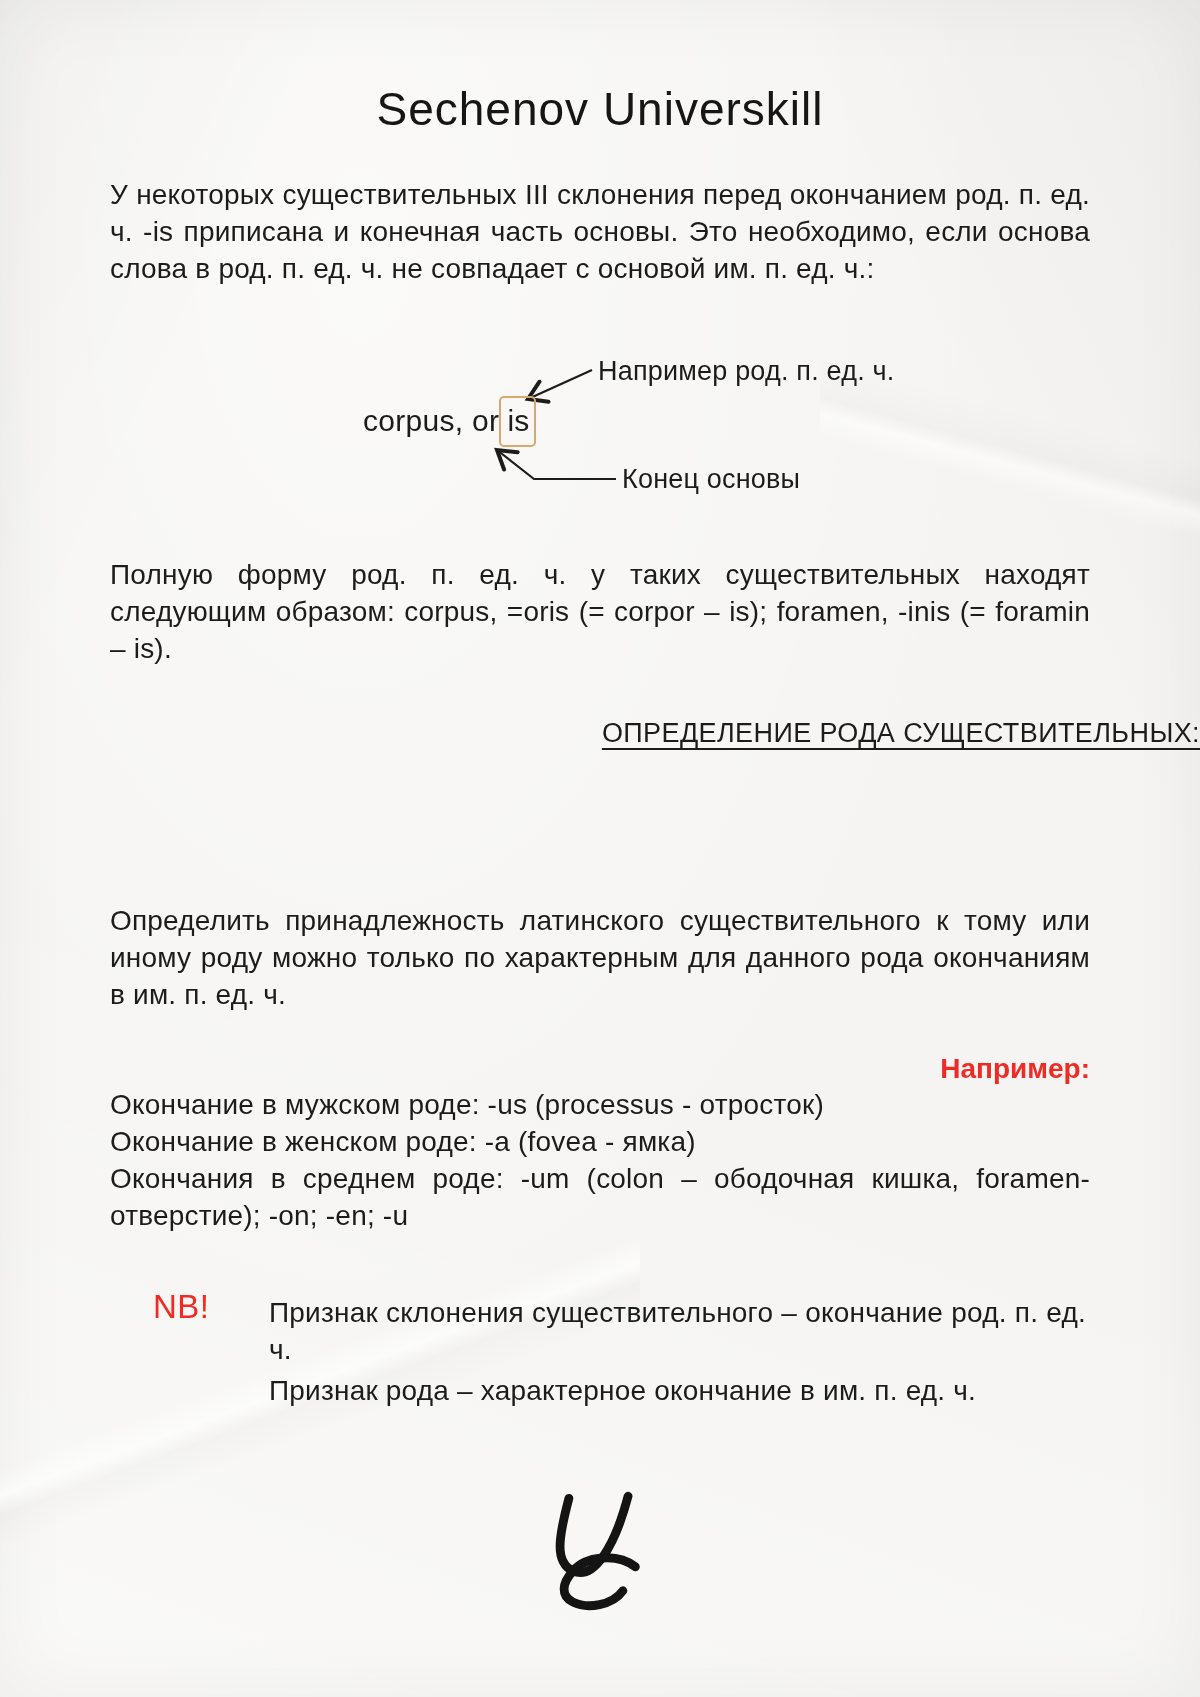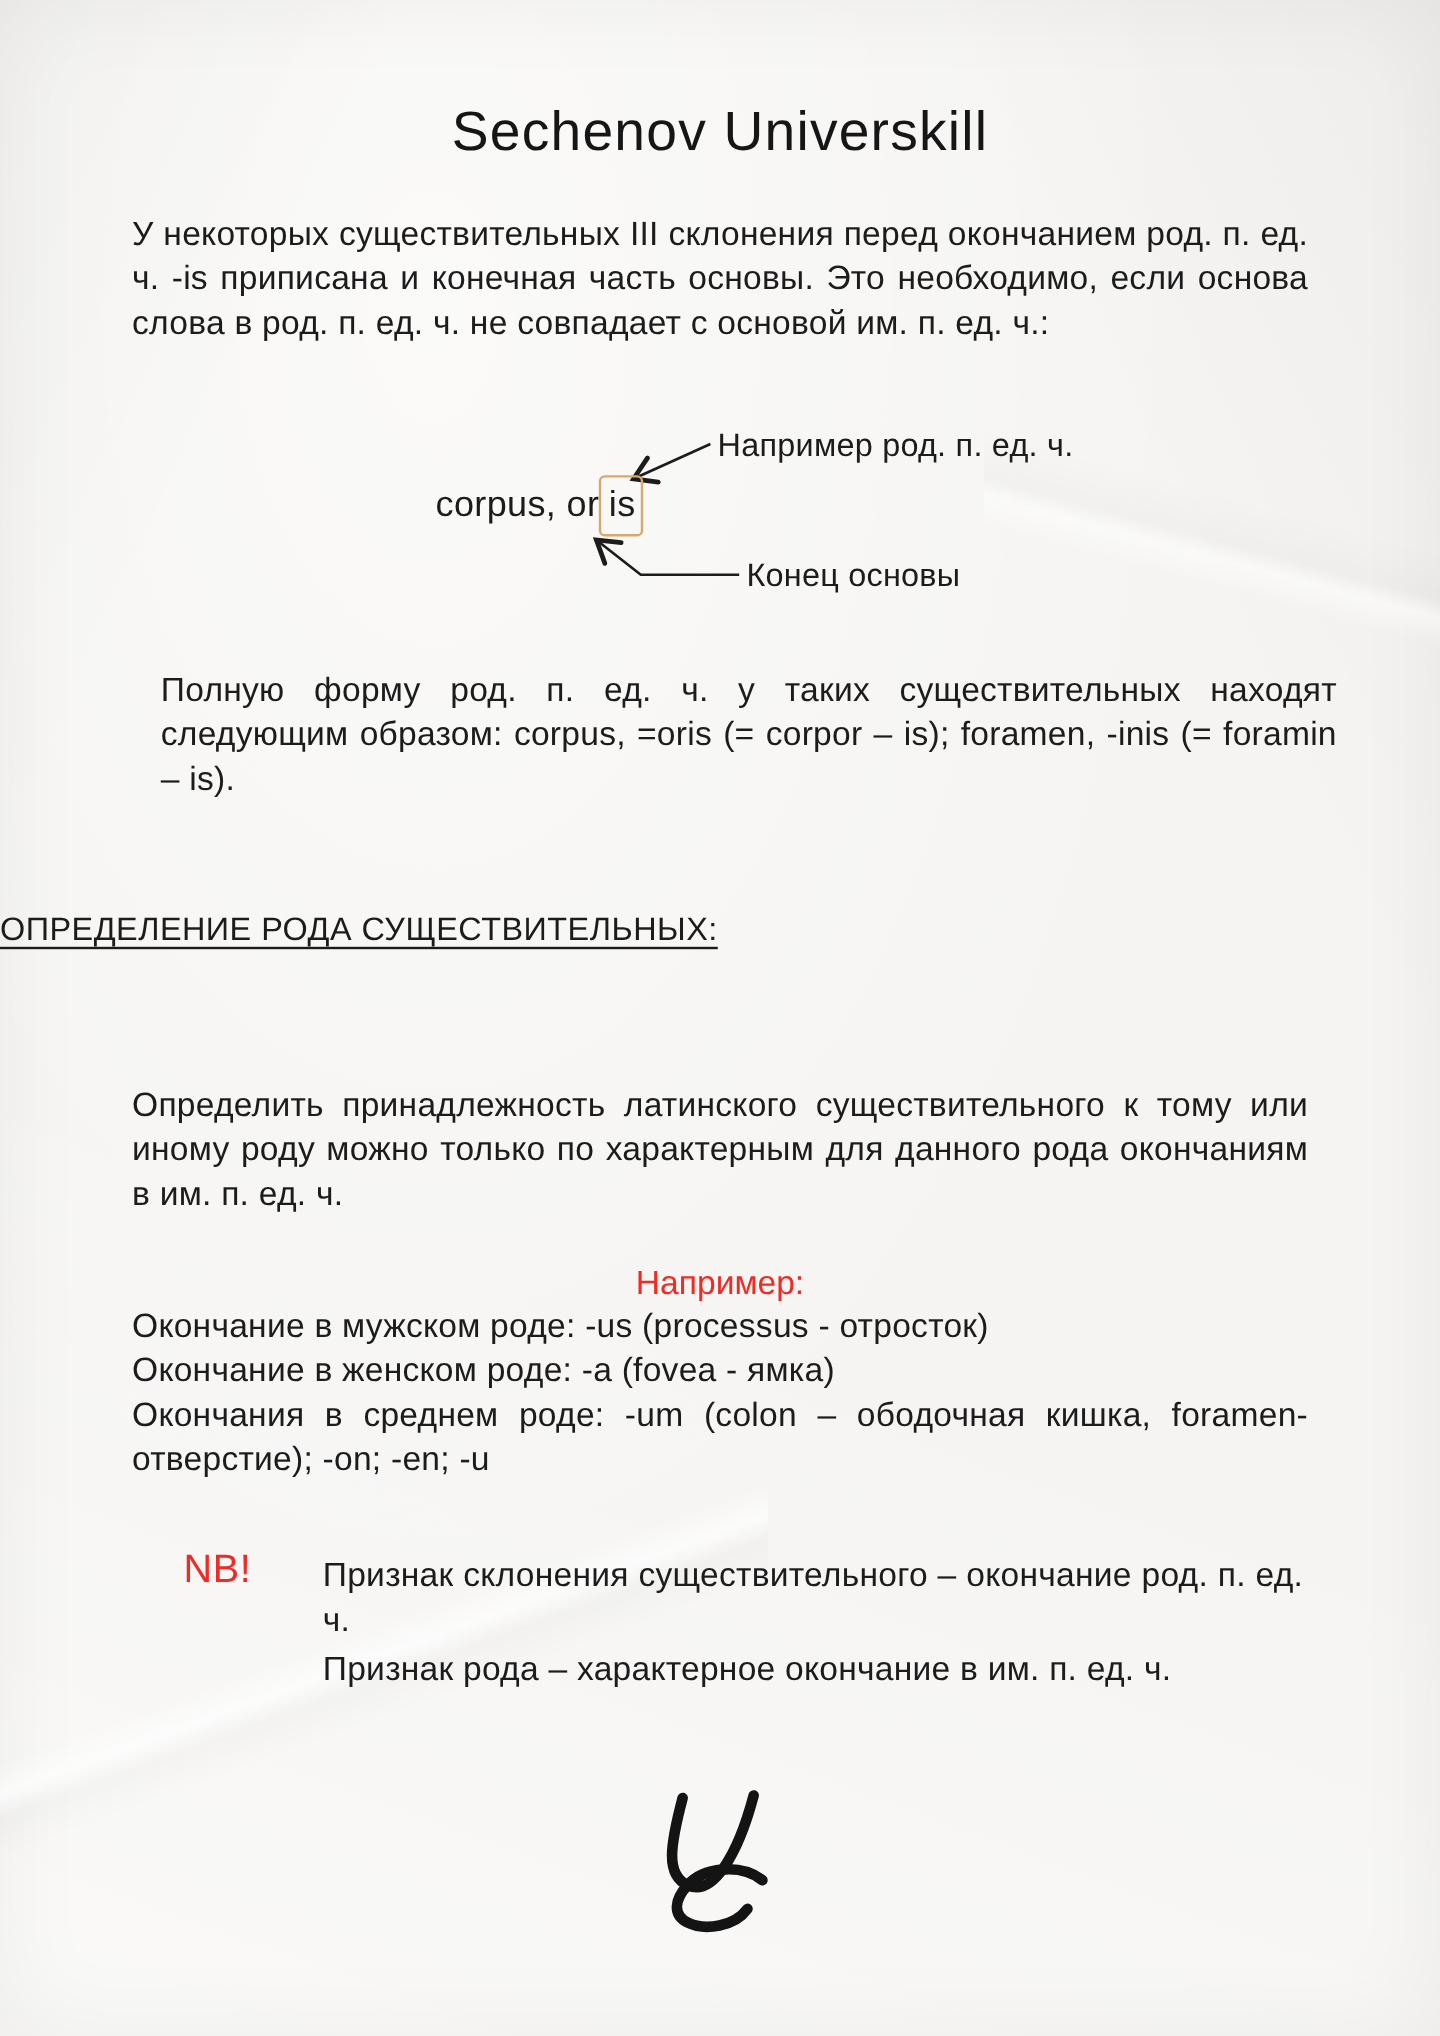--- a/index.html
+++ b/index.html
@@ -38,48 +38,48 @@
     letter-spacing: 1px;
     color: #161616;
   }
   .body-text {
     font-size: 28px;
     line-height: 37px;
     letter-spacing: 0.2px;
     text-align: justify;
   }
   .intro   { top: 176px; }
-  .fullform{ top: 556px; margin-left: 24px; }
+  .fullform{ top: 556px; }
 
   
   .diagram { left: 110px; top: 352px; width: 980px; height: 165px; }
   .dg-svg  { position: absolute; left: 0; top: 0; width: 980px; height: 165px; }
   .dg-label { position: absolute; font-size: 27px; white-space: nowrap; letter-spacing: 0.2px; }
   .dg-ending { left: 488px; top: 4px; }
   .dg-stem   { left: 512px; top: 112px; }
   .dg-word   { position: absolute; left: 253px; top: 52px; font-size: 30px; white-space: nowrap; letter-spacing: 0.3px; }
   .boxed-ending {
     border: 2px solid #d9a96b;
     border-radius: 5px;
     padding: 6px 4px 8px 6px;
   }
 
   .section-heading {
-    left: 0; top: 759px; width: 1200px;
-    text-align: left;
+    left: 0; top: 718px; width: 1200px;
+    text-align: right;
     font-size: 27px;
     font-weight: 500;
     letter-spacing: 0.4px;
     text-decoration: underline;
     text-underline-offset: 6px;
     text-decoration-thickness: 2px;
   }
   .gender-intro { top: 832px; text-align: left; }
   .gender-rule  { top: 902px; }
-  .example-label { top: 1050px; font-size: 28px; line-height: 37px; color: #ee2b24; text-align: center; }
+  .example-label { top: 1050px; font-size: 28px; line-height: 37px; color: #ee2b24; text-align: right; font-weight: bold; }
   .examples { top: 1086px; }
   .examples p { margin: 0; }
 
   .nb-label {
     left: 153px; top: 1288px;
     font-size: 33px;
     color: #ee2b24;
     letter-spacing: 0.5px;
   }
   .nb-text { left: 265px; top: 1290px; width: 825px; }

